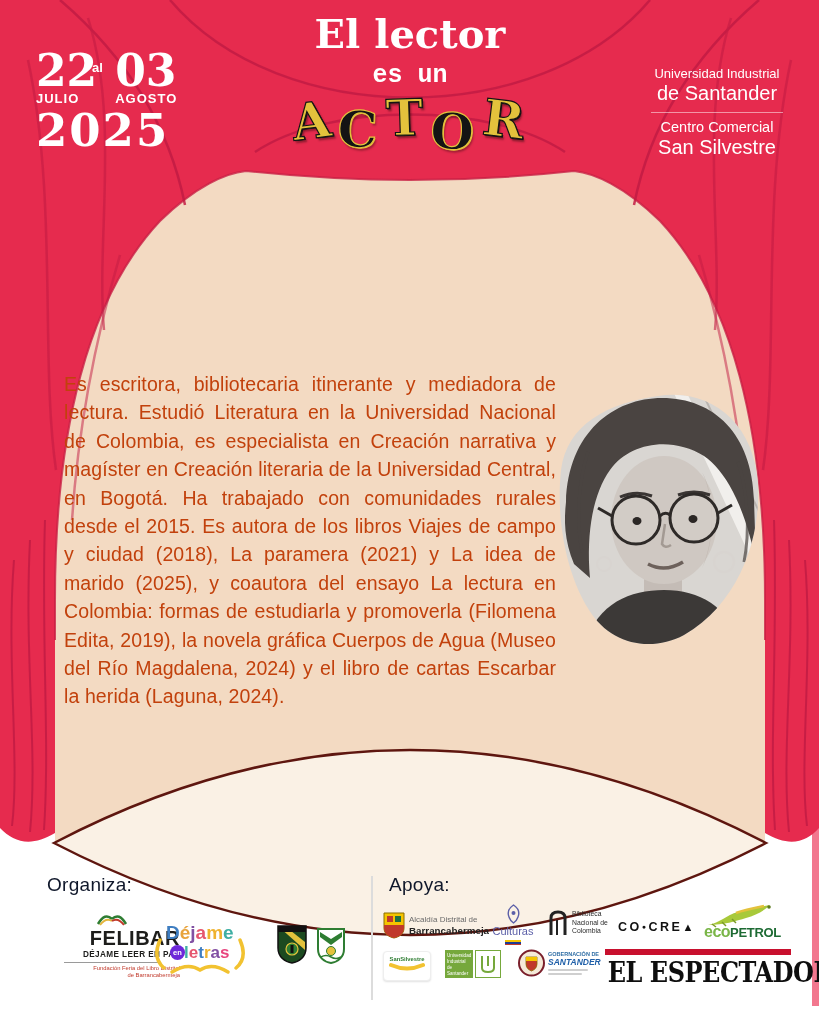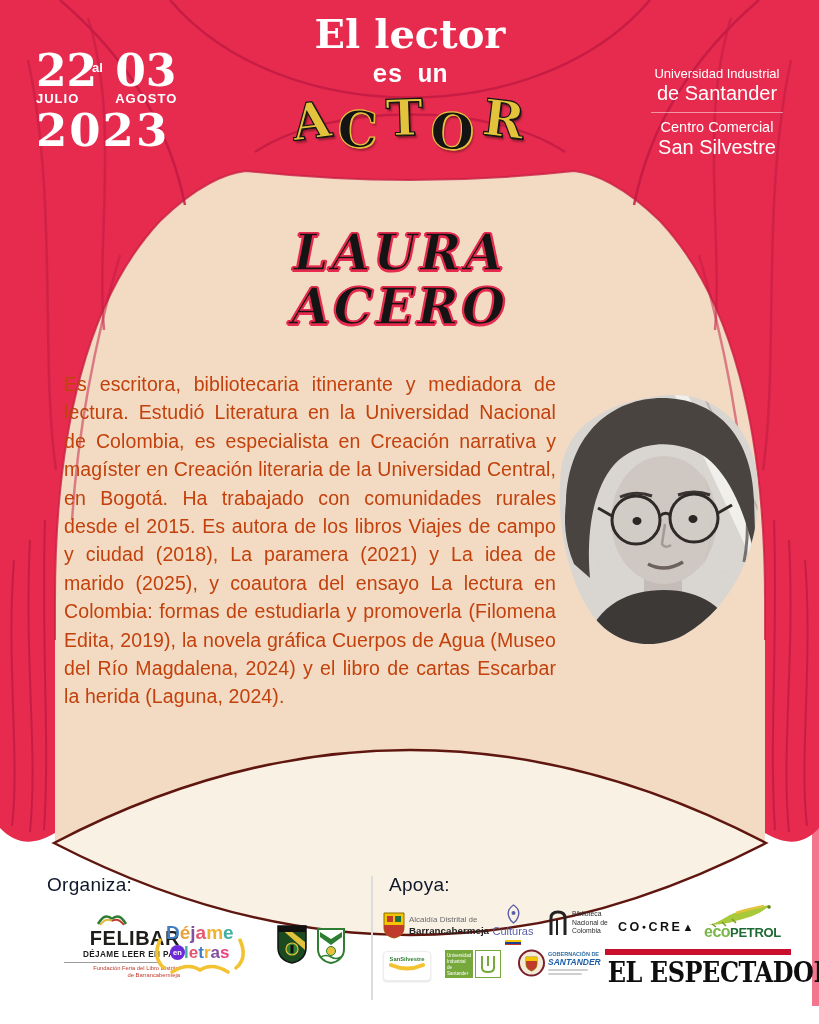--- a/index.html
+++ b/index.html
@@ -185,41 +185,37 @@
       <div class="date-col">
         <span class="big-day">22</span>
         <span class="month">JULIO</span>
       </div>
       <div class="date-col c2">
         <span class="big-day">03</span>
         <span class="month">AGOSTO</span>
       </div>
       <span class="date-al">al</span>
     </div>
-    <div class="big-year">2023</div>
+    <div class="big-year">2025</div>
   </div>
 
   <div class="abs title-block">
     <div class="title-l1">El lector</div>
     <div class="title-l2">es un</div>
     <div class="actor"><span class="v-yellow">A</span><span class="v-black">C</span><span class="v-yellow">T</span><span class="v-black">O</span><span class="v-yellow">R</span></div>
   </div>
 
   <div class="abs venue-block">
     <div class="venue-l1">Universidad Industrial</div>
     <div class="venue-l2">de Santander</div>
     <div class="venue-div"></div>
     <div class="venue-l3">Centro Comercial</div>
     <div class="venue-l4">San Silvestre</div>
   </div>
 
-  <div class="abs name-block">
-    <div class="name-line">LAURA</div>
-    <div class="name-line">ACERO</div>
-  </div>
 
   <p class="abs bio">Es escritora, bibliotecaria itinerante y mediadora de lectura. Estudió Literatura en la Universidad Nacional de Colombia, es especialista en Creación narrativa y magíster en Creación literaria de la Universidad Central, en Bogotá. Ha trabajado con comunidades rurales desde el 2015. Es autora de los libros Viajes de campo y ciudad (2018), La paramera (2021) y La idea de marido (2025), y coautora del ensayo La lectura en Colombia: formas de estudiarla y promoverla (Filomena Edita, 2019), la novela gráfica Cuerpos de Agua (Museo del Río Magdalena, 2024) y el libro de cartas Escarbar la herida (Laguna, 2024).</p>
 
   <div class="abs photo">
     <svg width="212" height="258" viewBox="0 0 212 258">
       <defs>
         <clipPath id="blob">
           <path d="M 106 4 C 158 -4 202 30 206 92 C 209 148 186 212 132 243
                    C 98 261 58 252 37 218 C 13 180 4 124 9 78 C 15 32 56 11 106 4 Z"></path>
         </clipPath>

